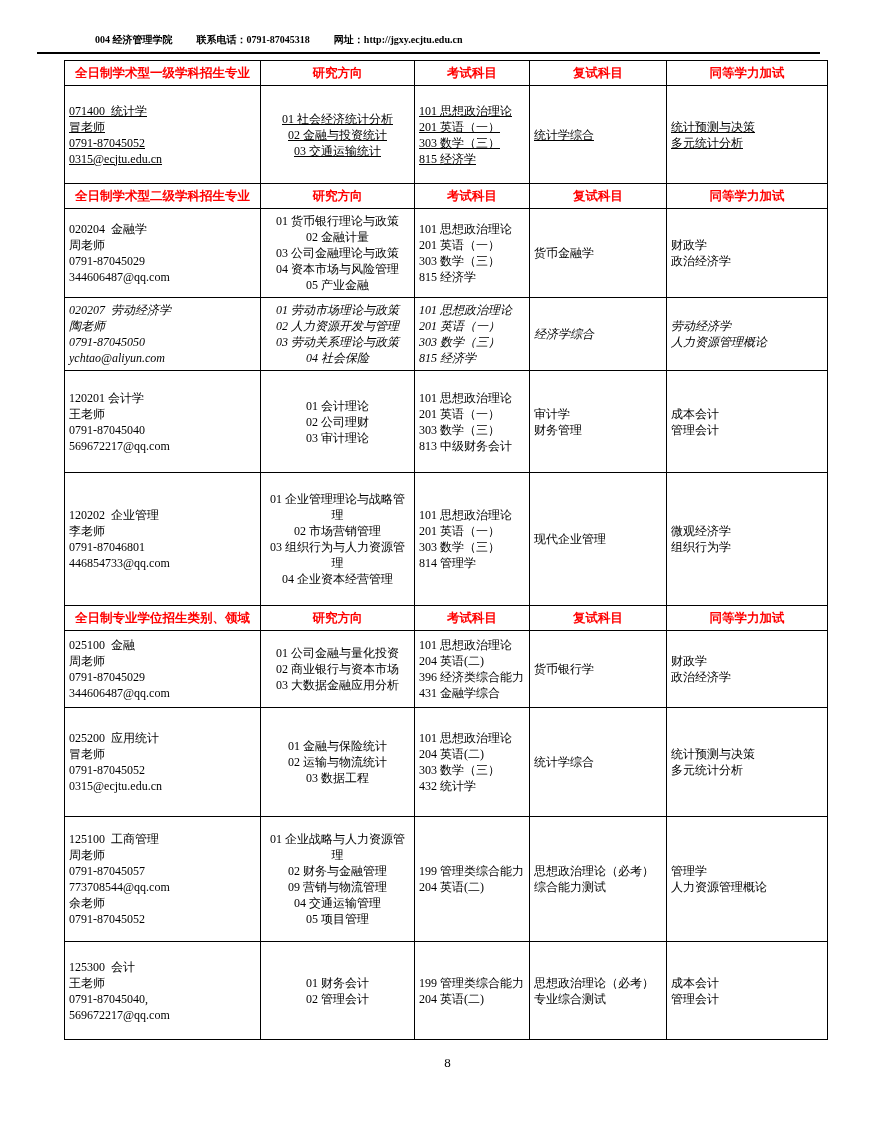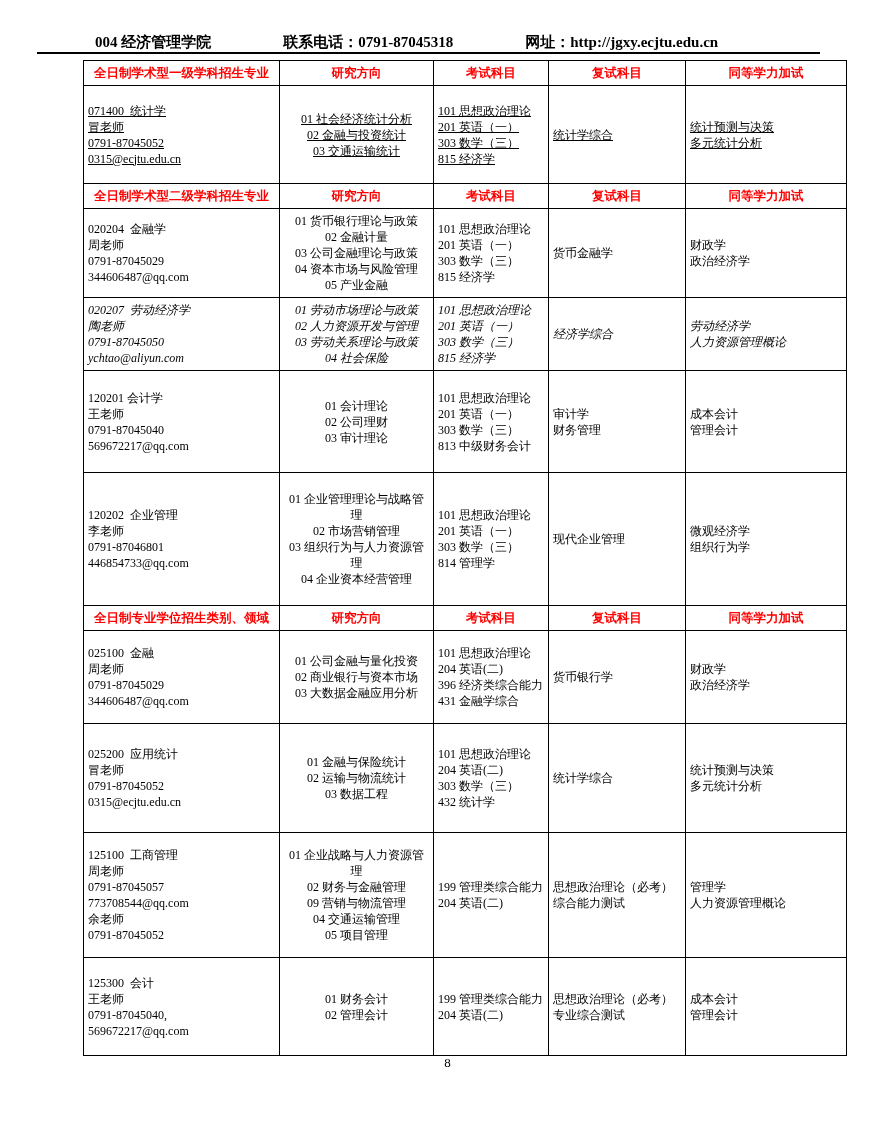--- a/index.html
+++ b/index.html
@@ -8,33 +8,33 @@
     position:relative;
     width:895px; height:1141px;
     background:#ffffff;
     font-family:"Liberation Serif", serif;
     color:#000;
     overflow:hidden;
   }
   .doc-header {
     position:absolute;
     top:33px; left:95px;
-    display:flex; gap:72px;
+    display:flex; gap:24px;
     font-weight:bold;
-    font-size:15px;
+    font-size:10px;
     white-space:nowrap;
   }
   .header-rule {
     position:absolute;
     top:52px; left:37px; width:783px;
     border-top:2px solid #000;
   }
   table.admissions {
     position:absolute;
-    left:83px; top:60px;
+    left:64px; top:60px;
     width:763px;
     border-collapse:collapse;
     table-layout:fixed;
   }
   table.admissions th, table.admissions td {
     border:1px solid #000;
   }
   table.admissions th {
     color:var(--accent-red,#ff0000);
     font-weight:bold;
@@ -232,21 +232,21 @@
             <div class="line">组织行为学</div>
           </td>
         </tr>
         <tr>
           <th>全日制专业学位招生类别、领域</th>
           <th>研究方向</th>
           <th>考试科目</th>
           <th>复试科目</th>
           <th>同等学力加试</th>
         </tr>
-        <tr style="height: 93px;">
+        <tr style="height: 77px;">
           <td class="col-program">
             <div class="line">025100  金融</div>
             <div class="line">周老师</div>
             <div class="line">0791-87045029</div>
             <div class="line">344606487@qq.com</div>
           </td>
           <td class="col-directions">
             <div class="line">01 公司金融与量化投资</div>
             <div class="line">02 商业银行与资本市场</div>
             <div class="line">03 大数据金融应用分析</div>

